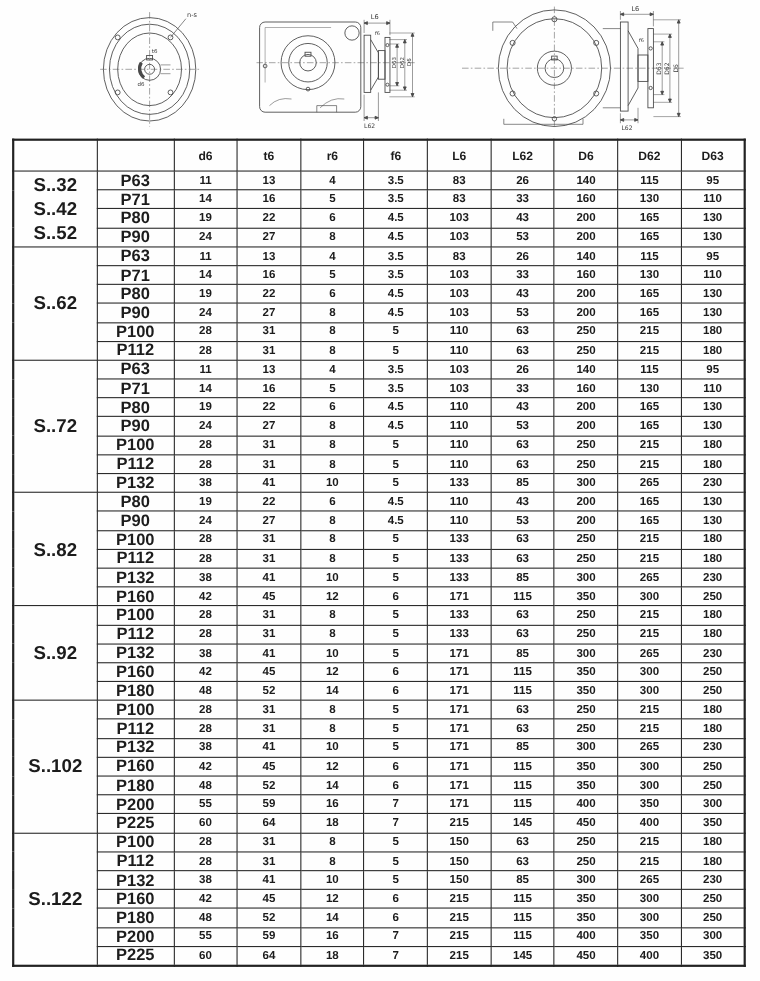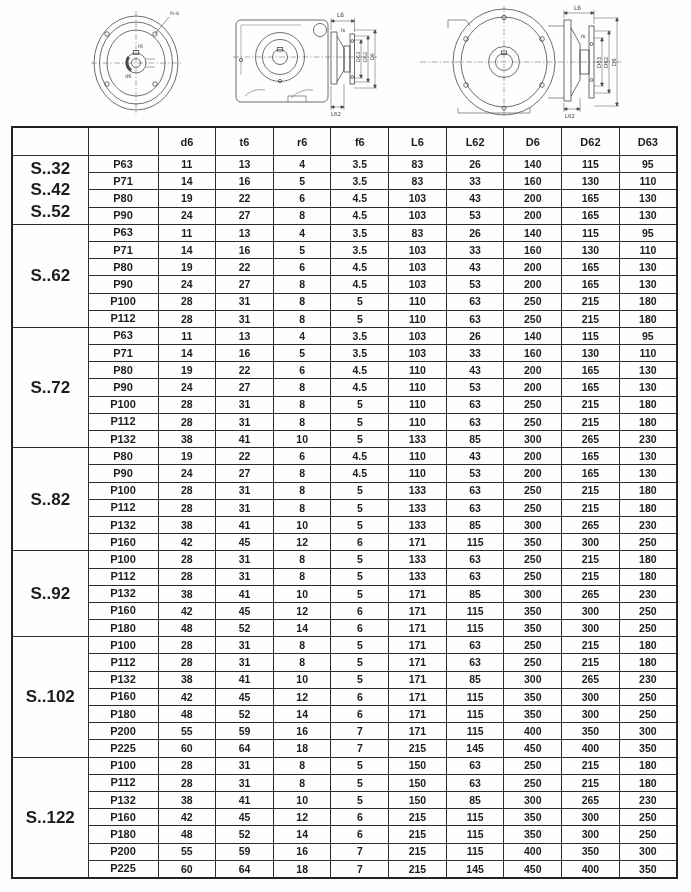--- a/index.html
+++ b/index.html
@@ -7,21 +7,21 @@
   .drawings{position:absolute;top:0;left:0;width:691px;height:122px;}
   .drawings svg{position:absolute;stroke:#4a4a4a;fill:none;}
   svg text{stroke:none;fill:#3a3a3a;font-family:"DejaVu Sans",sans-serif;}
   .table-wrap{position:absolute;top:126px;left:11px;width:667px;}
   table{border-collapse:collapse;width:100%;table-layout:fixed;border:2px solid #222;}
   col.c0{width:76px;} col.c1{width:70px;}
   th,td{border:1px solid #2b2b2b;text-align:center;vertical-align:middle;color:#1c1c1c;padding:0;}
   thead th{height:27px;font-size:11px;font-weight:bold;}
   tbody td{height:16.2px;font-size:10.5px;font-weight:bold;line-height:1;}
   td.group{font-size:17px;font-weight:bold;line-height:1.25;}
-  td.model{font-size:11px;}
+  td.model{font-size:15px;}
 </style>
 </head>
 <body>
 
 <div class="page">
   <div class="drawings">
 
     <svg style="left:83px;top:4px;" width="115" height="114" viewBox="0 0 115 114" stroke-width="0.8">
       <ellipse cx="53" cy="59" rx="42" ry="47"></ellipse>
       <ellipse cx="53" cy="59" rx="36.5" ry="41"></ellipse>

